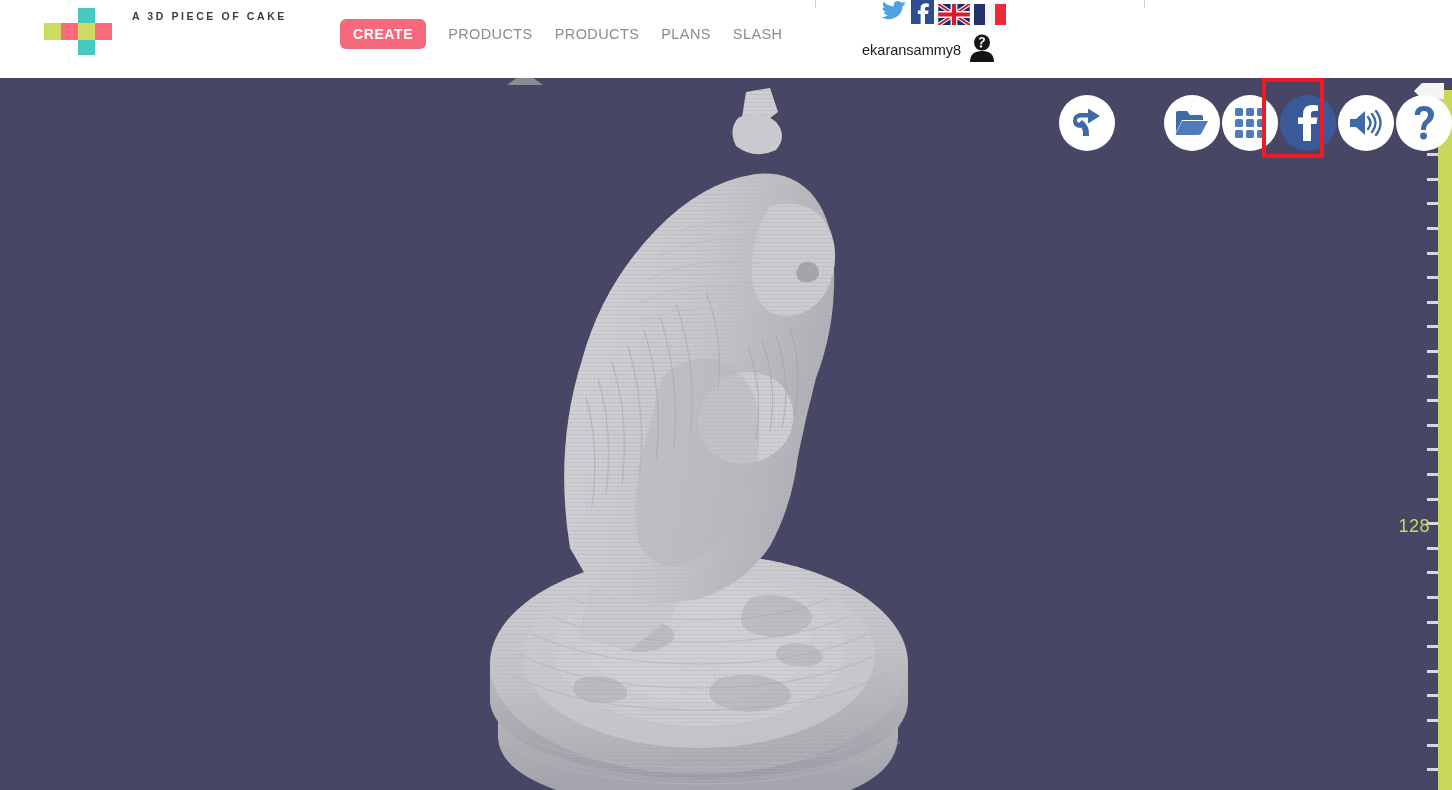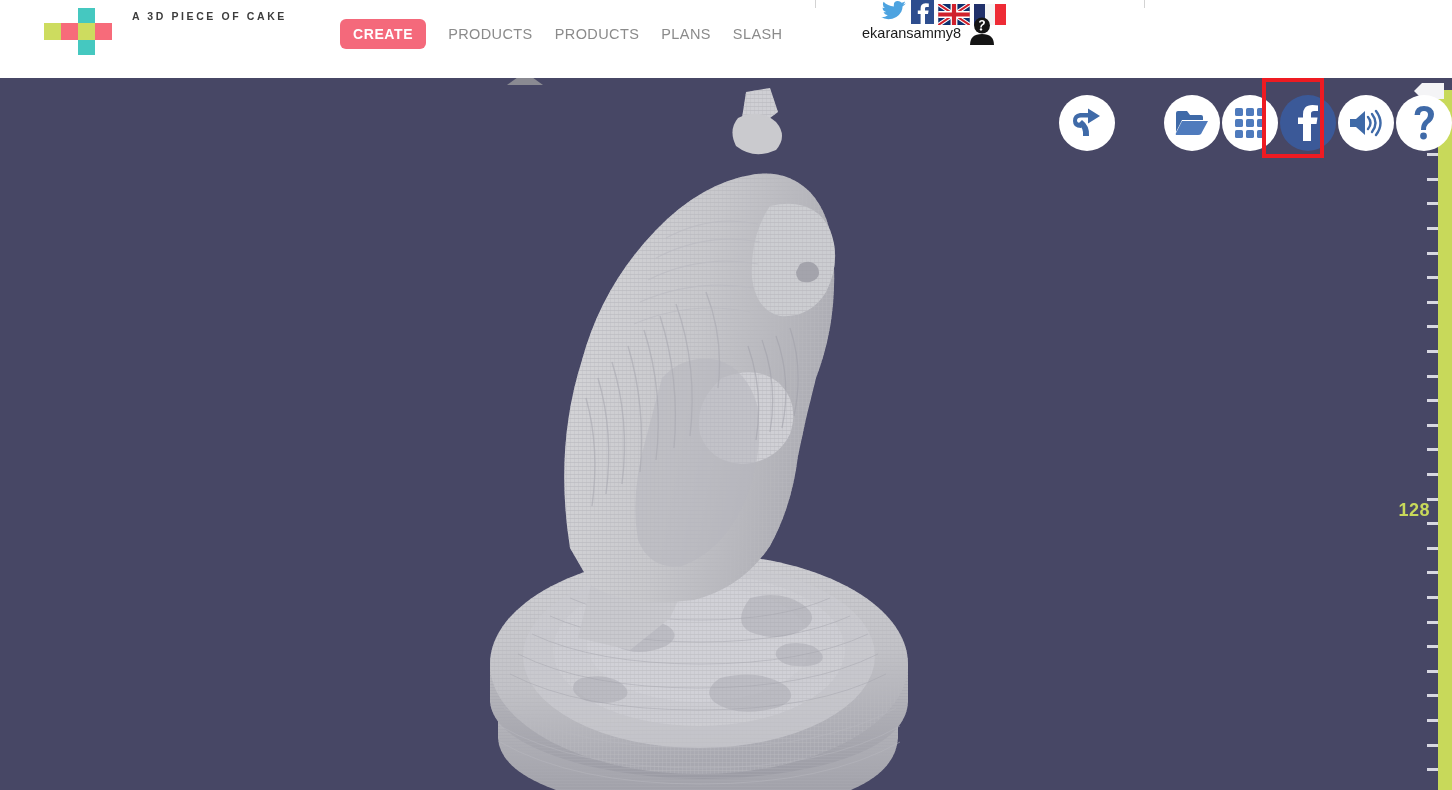--- a/index.html
+++ b/index.html
@@ -71,21 +71,21 @@
     display:flex; align-items:center; gap:4px;
   }
   .icn { display:block; }
   .flag-uk, .flag-fr { width:32px; height:21px; position:relative; overflow:hidden; display:block;}
   .fr-a,.fr-b,.fr-c { position:absolute; top:0; height:21px; width:10.67px; }
   .fr-a { left:0; background:#21316b; }
   .fr-b { left:10.67px; background:#f4f4f4; }
   .fr-c { left:21.34px; background:#ee2b35; }
 
   .user-row {
-    position:absolute; left:-18px; top:17px;
+    position:absolute; left:-18px; top:34px;
     display:flex; align-items:center; gap:8px;
   }
   .username { font-size:14.5px; color:#1b1b1b; white-space:nowrap; }
 
   
   .canvas {
     position:absolute; left:0; top:78px; width:1452px; height:712px;
     background:#474765; overflow:hidden; z-index:5;
   }
 
@@ -123,22 +123,22 @@
     background:#c8d95a; z-index:15;
   }
   .ruler .tick {
     position:absolute; right:14px; width:11px; height:3px;
     background:#d8d8e2;
   }
   .ruler-handle {
     position:absolute; right:8px; top:-8px; width:30px; height:18px; z-index:18;
   }
   .ruler-label {
-    position:absolute; right:22px; top:500px;
-    color:#c8d95a; font-size:18px; font-weight:bold;
+    position:absolute; right:22px; top:516px;
+    color:#c8d95a; font-size:18px; font-weight:normal;
     letter-spacing:0.5px; z-index:16;
   }
 </style>
 </head>
 <body>
 
 <div class="canvas">
 
   <div class="pyramid">
     <svg width="40" height="16" viewBox="0 0 40 16">

